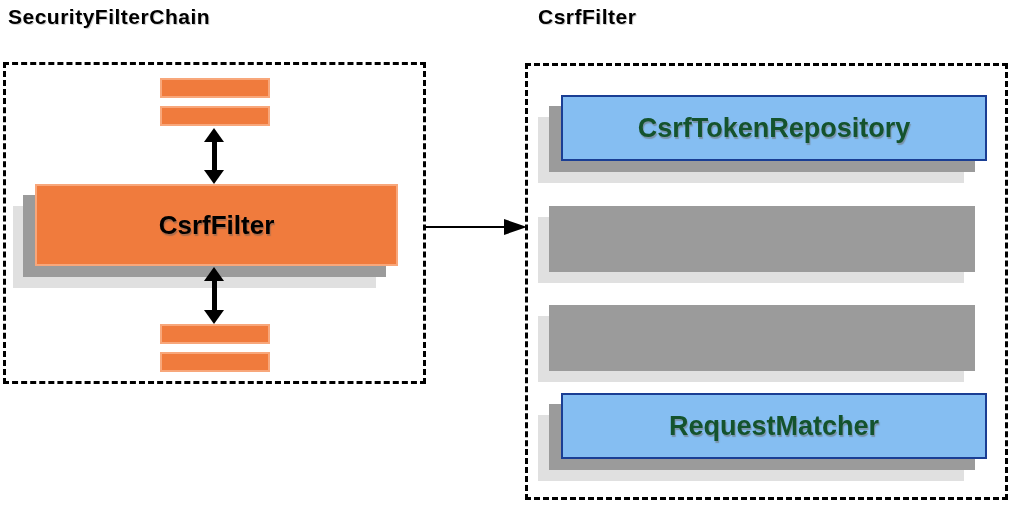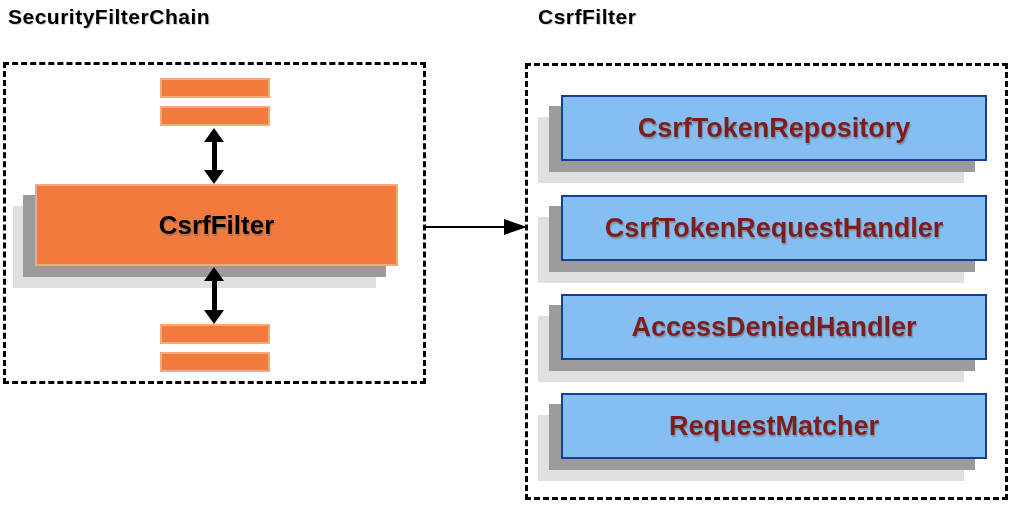--- a/index.html
+++ b/index.html
@@ -60,21 +60,21 @@
   .shadow-blue-size   { width: 426px; height: 66px; }
 
   
   .component-box {
     position: absolute;
     left: 561px;
     width: 426px; height: 66px;
     background: var(--accent-blue, #85BEF2);
     border: 2px solid var(--blue-border, #1A3E94);
     display: flex; align-items: center; justify-content: center;
-    font-size: 27px; font-weight: bold; color: #7f1d1d;
+    font-size: 27px; font-weight: bold; color: #14532d;
     text-shadow: 1px 2px 1px rgba(110,110,110,0.55);
     white-space: nowrap;
   }
 
   
   .varrow { position: absolute; width: 20px; height: 56px; }
   .varrow .head-up {
     position: absolute; left: 0; top: 0;
     width: 0; height: 0;
     border-left: 10px solid transparent;
@@ -151,29 +151,23 @@
   <div class="dashed-container" style="left:525px; top:63px; width:483px; height:437px;"></div>
 
   <div class="shadow-layer shadow-light shadow-blue-size" style="left:538px; top:117px;"></div>
   <div class="shadow-layer shadow-dark shadow-blue-size" style="left:549px; top:106px;"></div>
   <div class="component-box" style="top:95px;">
     <span>CsrfTokenRepository</span>
   </div>
 
   <div class="shadow-layer shadow-light shadow-blue-size" style="left:538px; top:217px;"></div>
   <div class="shadow-layer shadow-dark shadow-blue-size" style="left:549px; top:206px;"></div>
-  <div class="component-box" style="top:195px;">
-    <span>CsrfTokenRequestHandler</span>
-  </div>
 
   <div class="shadow-layer shadow-light shadow-blue-size" style="left:538px; top:316px;"></div>
   <div class="shadow-layer shadow-dark shadow-blue-size" style="left:549px; top:305px;"></div>
-  <div class="component-box" style="top:294px;">
-    <span>AccessDeniedHandler</span>
-  </div>
 
   <div class="shadow-layer shadow-light shadow-blue-size" style="left:538px; top:415px;"></div>
   <div class="shadow-layer shadow-dark shadow-blue-size" style="left:549px; top:404px;"></div>
   <div class="component-box" style="top:393px;">
     <span>RequestMatcher</span>
   </div>
 
 </div>
 
 </body></html>

